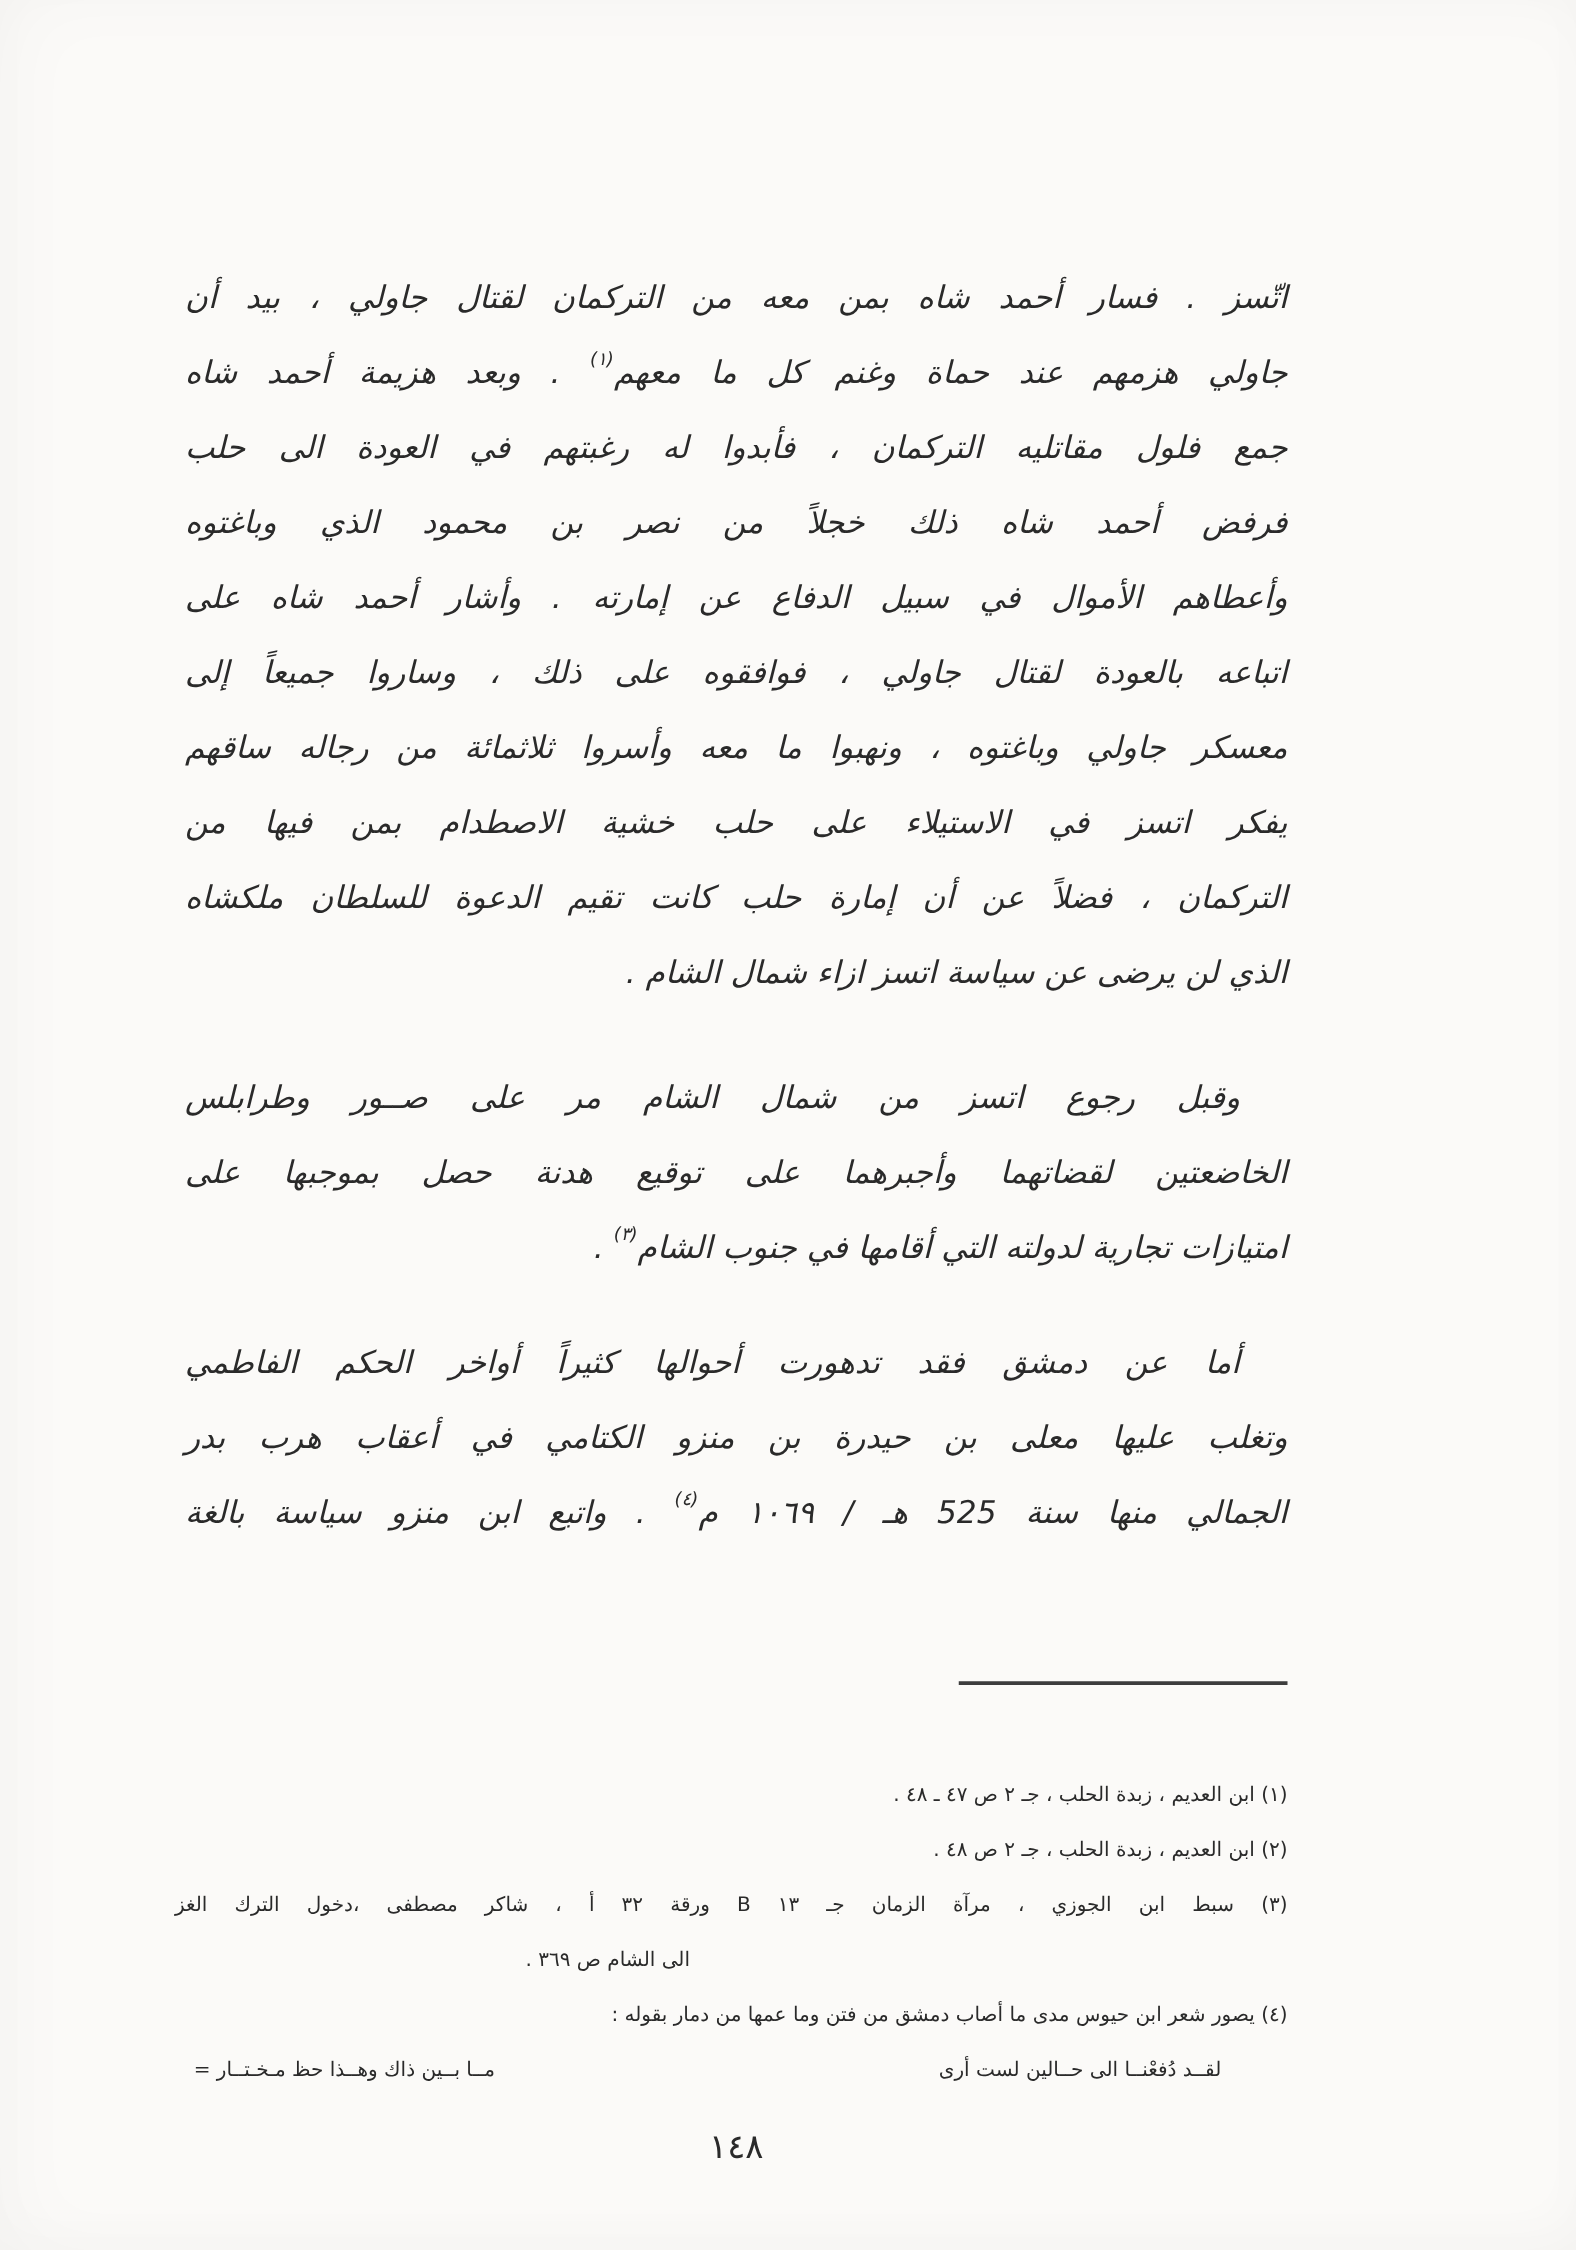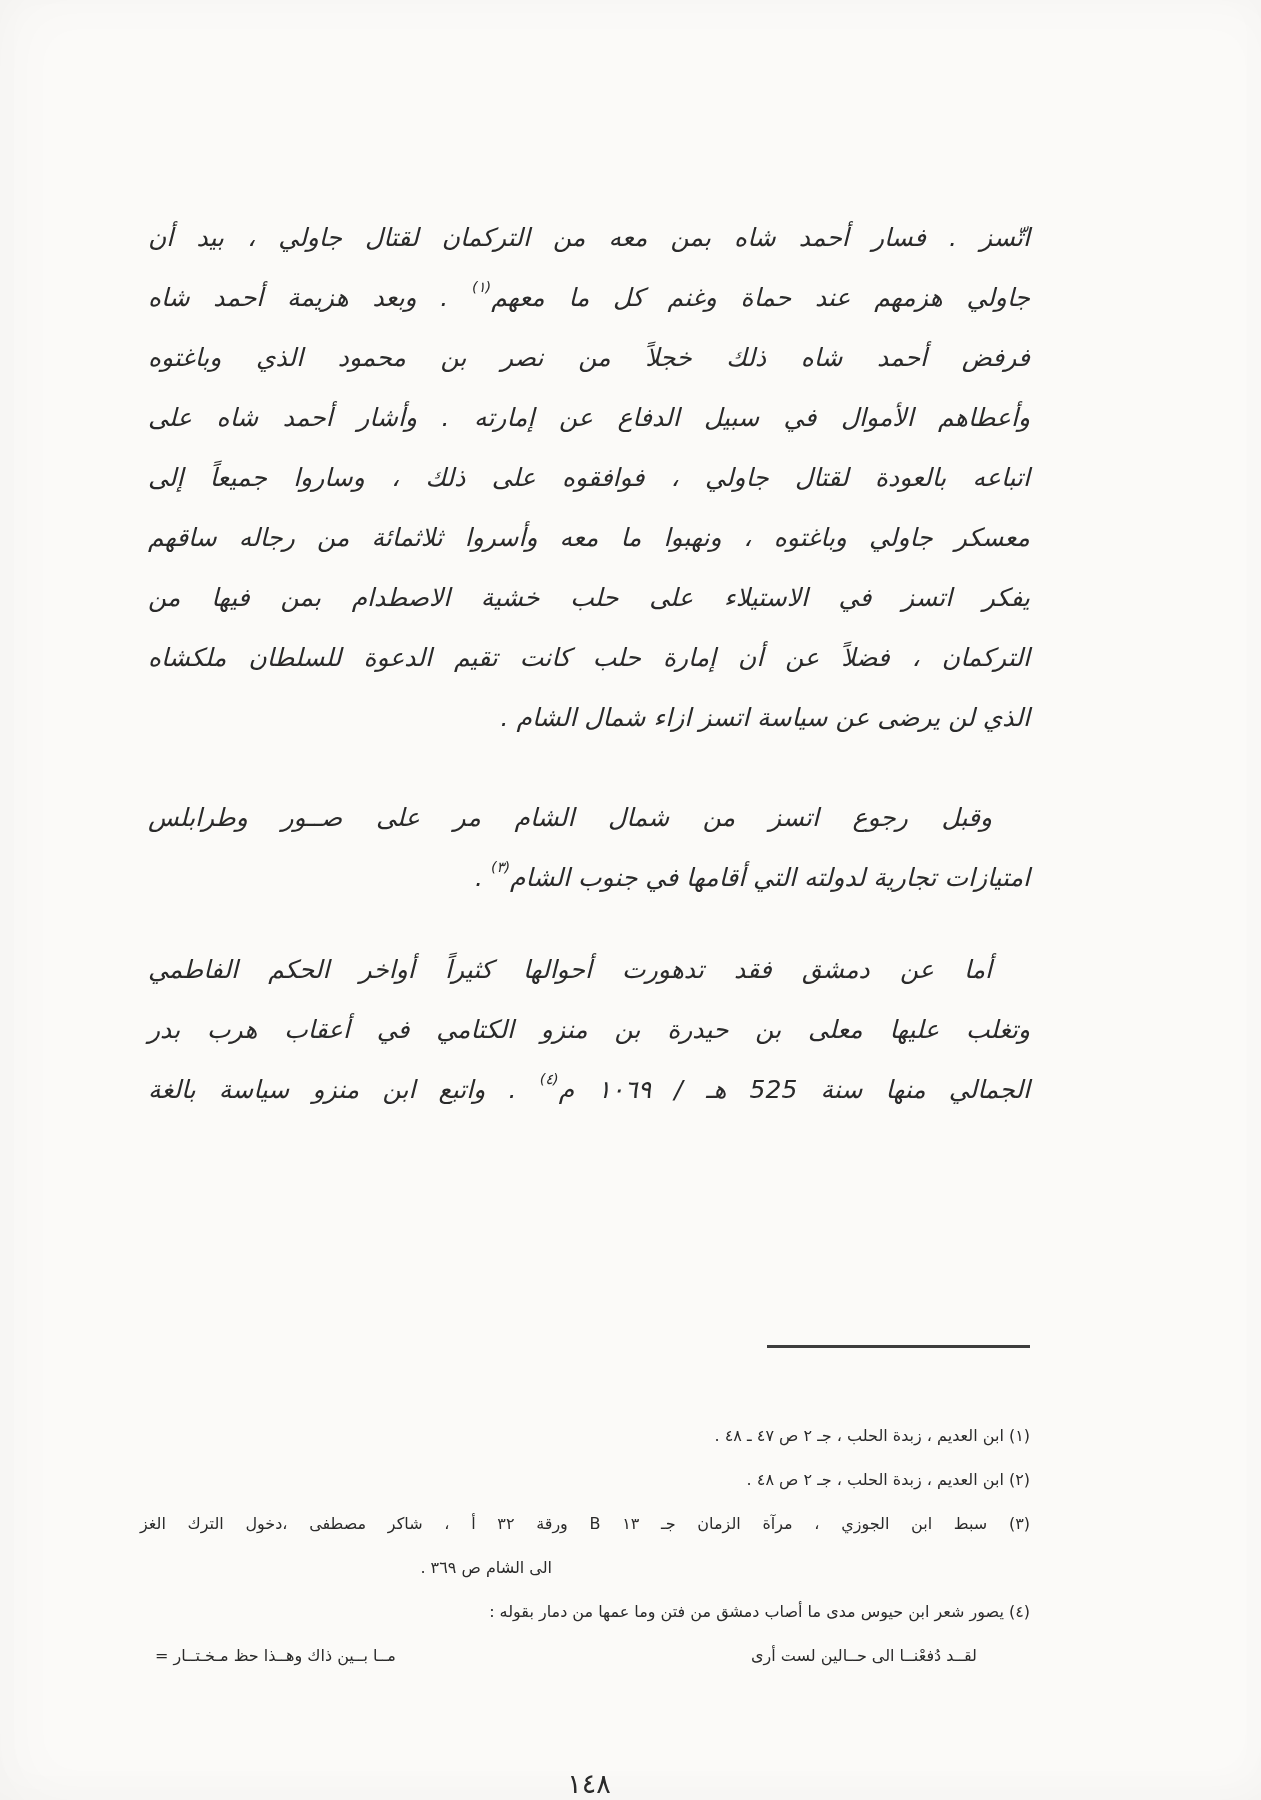--- a/index.html
+++ b/index.html
@@ -58,49 +58,51 @@
   .fn-just { text-align: justify; text-align-last: justify; }
   .fn-cont { margin-right: 478px; }
   .verse {
     display: flex;
     justify-content: space-between;
     padding: 0 53px 0 15px;
     white-space: nowrap;
   }
   .pagenum {
     position: absolute;
-    top: 1768px;
+    top: 1702px;
     right: 231px;
     width: 882px;
     text-align: center;
     font-size: 27px;
     letter-spacing: 5px;
   }
 </style>
 </head>
 <body>
 
 <div class="page">
 
   <div class="body-text">
 
     <div class="para para-1">
       <div class="bline">اتّسز . فسار أحمد شاه بمن معه من التركمان لقتال جاولي ، بيد أن</div>
       <div class="bline"><span>جاولي هزمهم عند حماة وغنم كل ما معهم</span><sup class="fnref">(١)</sup><span> . وبعد هزيمة أحمد شاه</span></div>
+      <div class="bline">جمع فلول مقاتليه التركمان ، فأبدوا له رغبتهم في العودة الى حلب</div>
       <div class="bline">فرفض أحمد شاه ذلك خجلاً من نصر بن محمود الذي وباغتوه</div>
       <div class="bline">وأعطاهم الأموال في سبيل الدفاع عن إمارته . وأشار أحمد شاه على</div>
       <div class="bline">اتباعه بالعودة لقتال جاولي ، فوافقوه على ذلك ، وساروا جميعاً إلى</div>
       <div class="bline">معسكر جاولي وباغتوه ، ونهبوا ما معه وأسروا ثلاثمائة من رجاله ساقهم</div>
       <div class="bline">يفكر اتسز في الاستيلاء على حلب خشية الاصطدام بمن فيها من</div>
       <div class="bline">التركمان ، فضلاً عن أن إمارة حلب كانت تقيم الدعوة للسلطان ملكشاه</div>
       <div class="bline short">الذي لن يرضى عن سياسة اتسز ازاء شمال الشام .</div>
     </div>
 
     <div class="para para-2">
       <div class="bline indent">وقبل رجوع اتسز من شمال الشام مر على صــور وطرابلس</div>
+      <div class="bline">الخاضعتين لقضاتهما وأجبرهما على توقيع هدنة حصل بموجبها على</div>
       <div class="bline short"><span>امتيازات تجارية لدولته التي أقامها في جنوب الشام</span><sup class="fnref">(٣)</sup><span> .</span></div>
     </div>
 
     <div class="para para-3">
       <div class="bline indent">أما عن دمشق فقد تدهورت أحوالها كثيراً أواخر الحكم الفاطمي</div>
       <div class="bline">وتغلب عليها معلى بن حيدرة بن منزو الكتامي في أعقاب هرب بدر</div>
       <div class="bline"><span>الجمالي منها سنة 525 هـ / ١٠٦٩ م</span><sup class="fnref">(٤)</sup><span> . واتبع ابن منزو سياسة بالغة</span></div>
     </div>
 
   </div>

